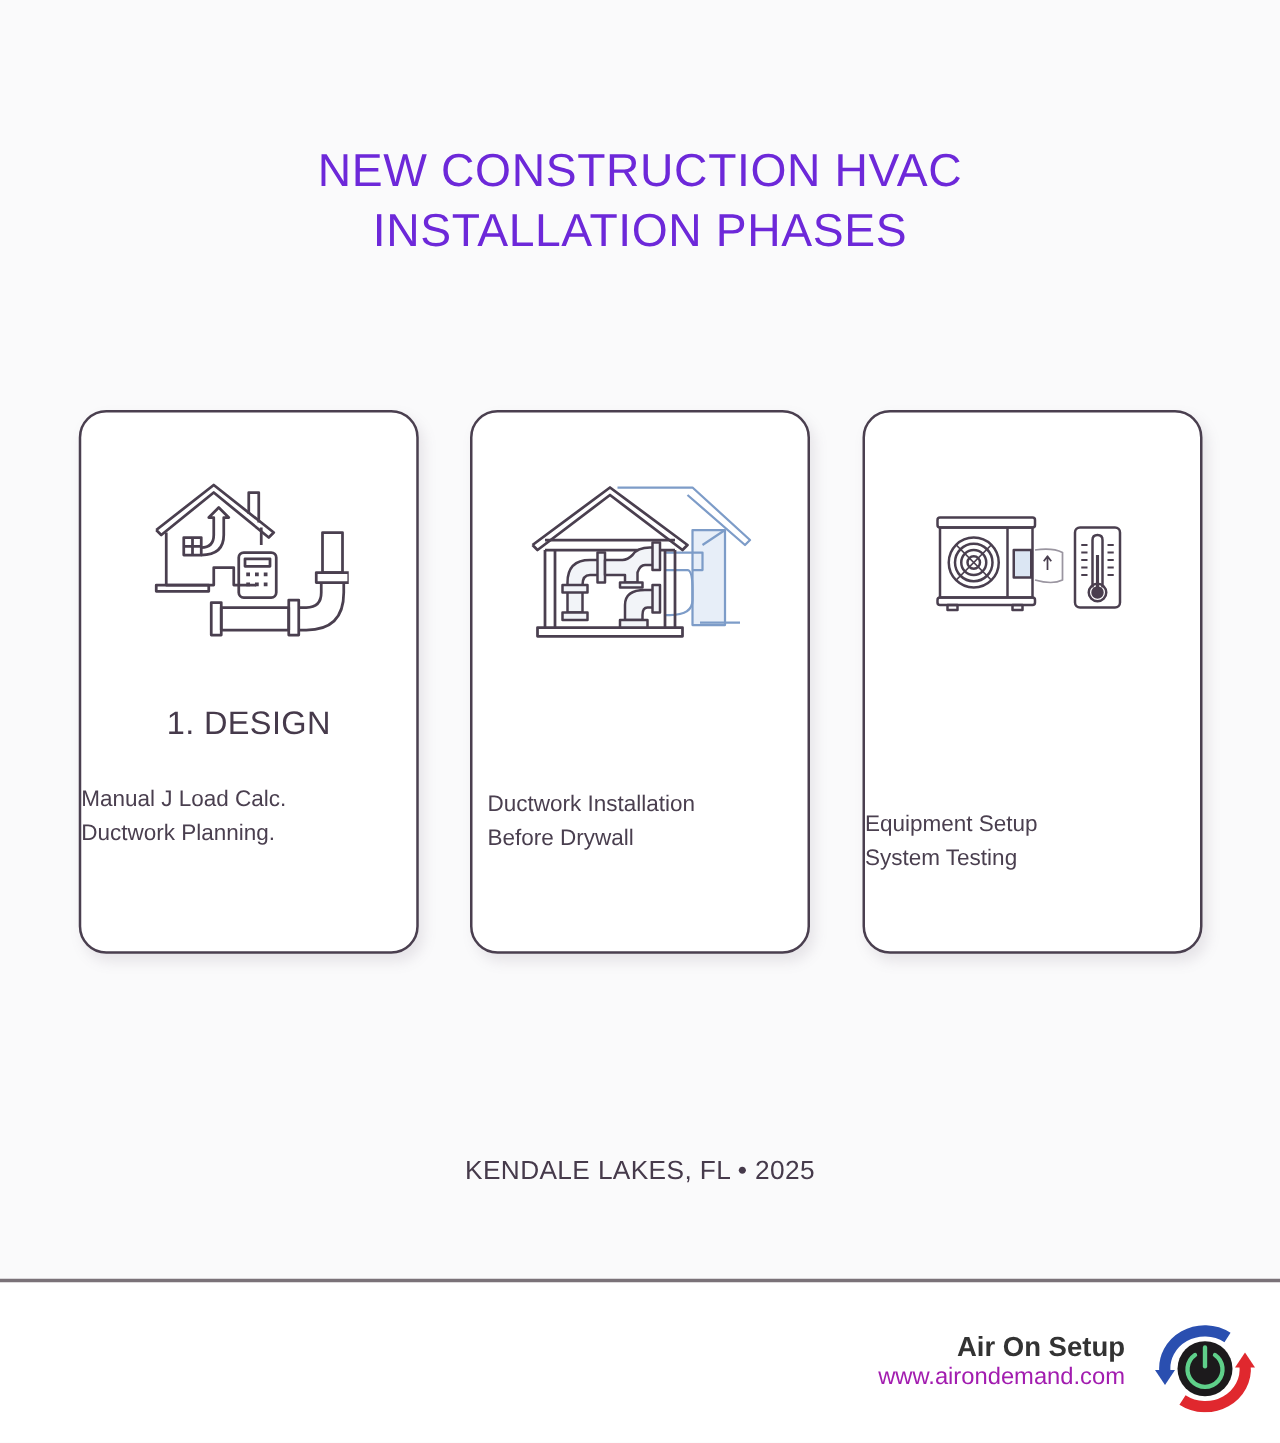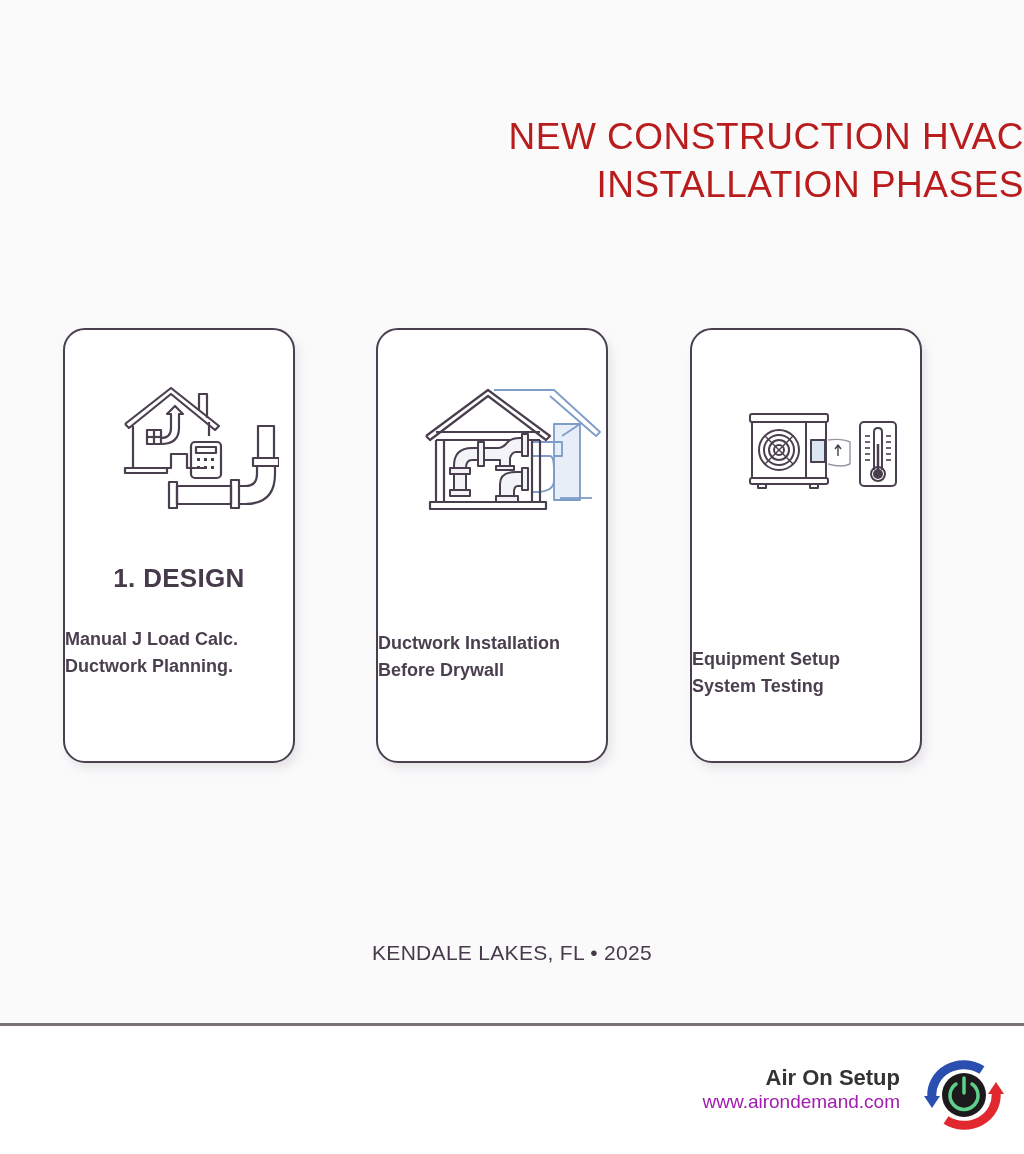--- a/index.html
+++ b/index.html
@@ -6,56 +6,55 @@
   body {
     width: 1024px; height: 1154px;
     background: #fafafb;
     font-family: "Liberation Sans", "DejaVu Sans", sans-serif;
     color: #45394a;
     position: relative;
     overflow: hidden;
   }
   .title {
     position: absolute; left: 0; top: 113px; width: 1024px;
-    text-align: right;
+    text-align: center;
     font-size: 37px; line-height: 48px;
     letter-spacing: 0.5px;
-    color: #b91c1c;
+    color: #6d28d9;
     font-weight: normal;
   }
   .title div { margin: 0; }
   .card {
     position: absolute; top: 328px;
-    width: 232px; height: 435px;
+    width: 272px; height: 435px;
     border: 2px solid #4a3f4f;
     border-radius: 22px;
     background: #ffffff;
     box-shadow: 4px 6px 10px rgba(120,110,130,0.15);
     box-sizing: border-box;
-    font-weight: bold;
   }
   .card .icon { position: absolute; left: 0; top: 50px; width: 268px; height: 140px; }
   .card .icon svg { display: block; margin: 0 auto; }
   .card .phase-title {
     position: absolute; left: 0; top: 233px; width: 100%;
     text-align: center; font-size: 26px; color: #463a4b;
     letter-spacing: 0.3px;
   }
   .card .desc {
     position: absolute; left: 0; top: 296px; width: 100%;
     text-align: left; font-size: 18px; line-height: 27px; color: #4a3f4f;
   }
   #card-1 { left: 63px; }
   #card-2 { left: 376px; }
   #card-3 { left: 690px; }
-  #card-2 .desc { top: 300px; }
+  #card-2 .desc { top: 300px; padding-left: 12px; }
   #card-3 .desc { top: 296px; margin-top: 20px; }
   .location {
     position: absolute; left: 0; top: 925px; width: 1024px;
-    text-align: center; font-size: 21px; color: #463a4b; letter-spacing: 0.3px; margin-top: 16px;
+    text-align: center; font-size: 21px; color: #463a4b; letter-spacing: 0.3px;
   }
   .divider {
     position: absolute; left: 0; top: 1023px; width: 1024px; height: 3px;
     background: #7a7278;
   }
   .footer-bg {
     position: absolute; left: 0; top: 1026px; width: 1024px; height: 128px; background: #ffffff;
   }
   .brand {
     position: absolute; right: 124px; top: 1065px; text-align: right;

